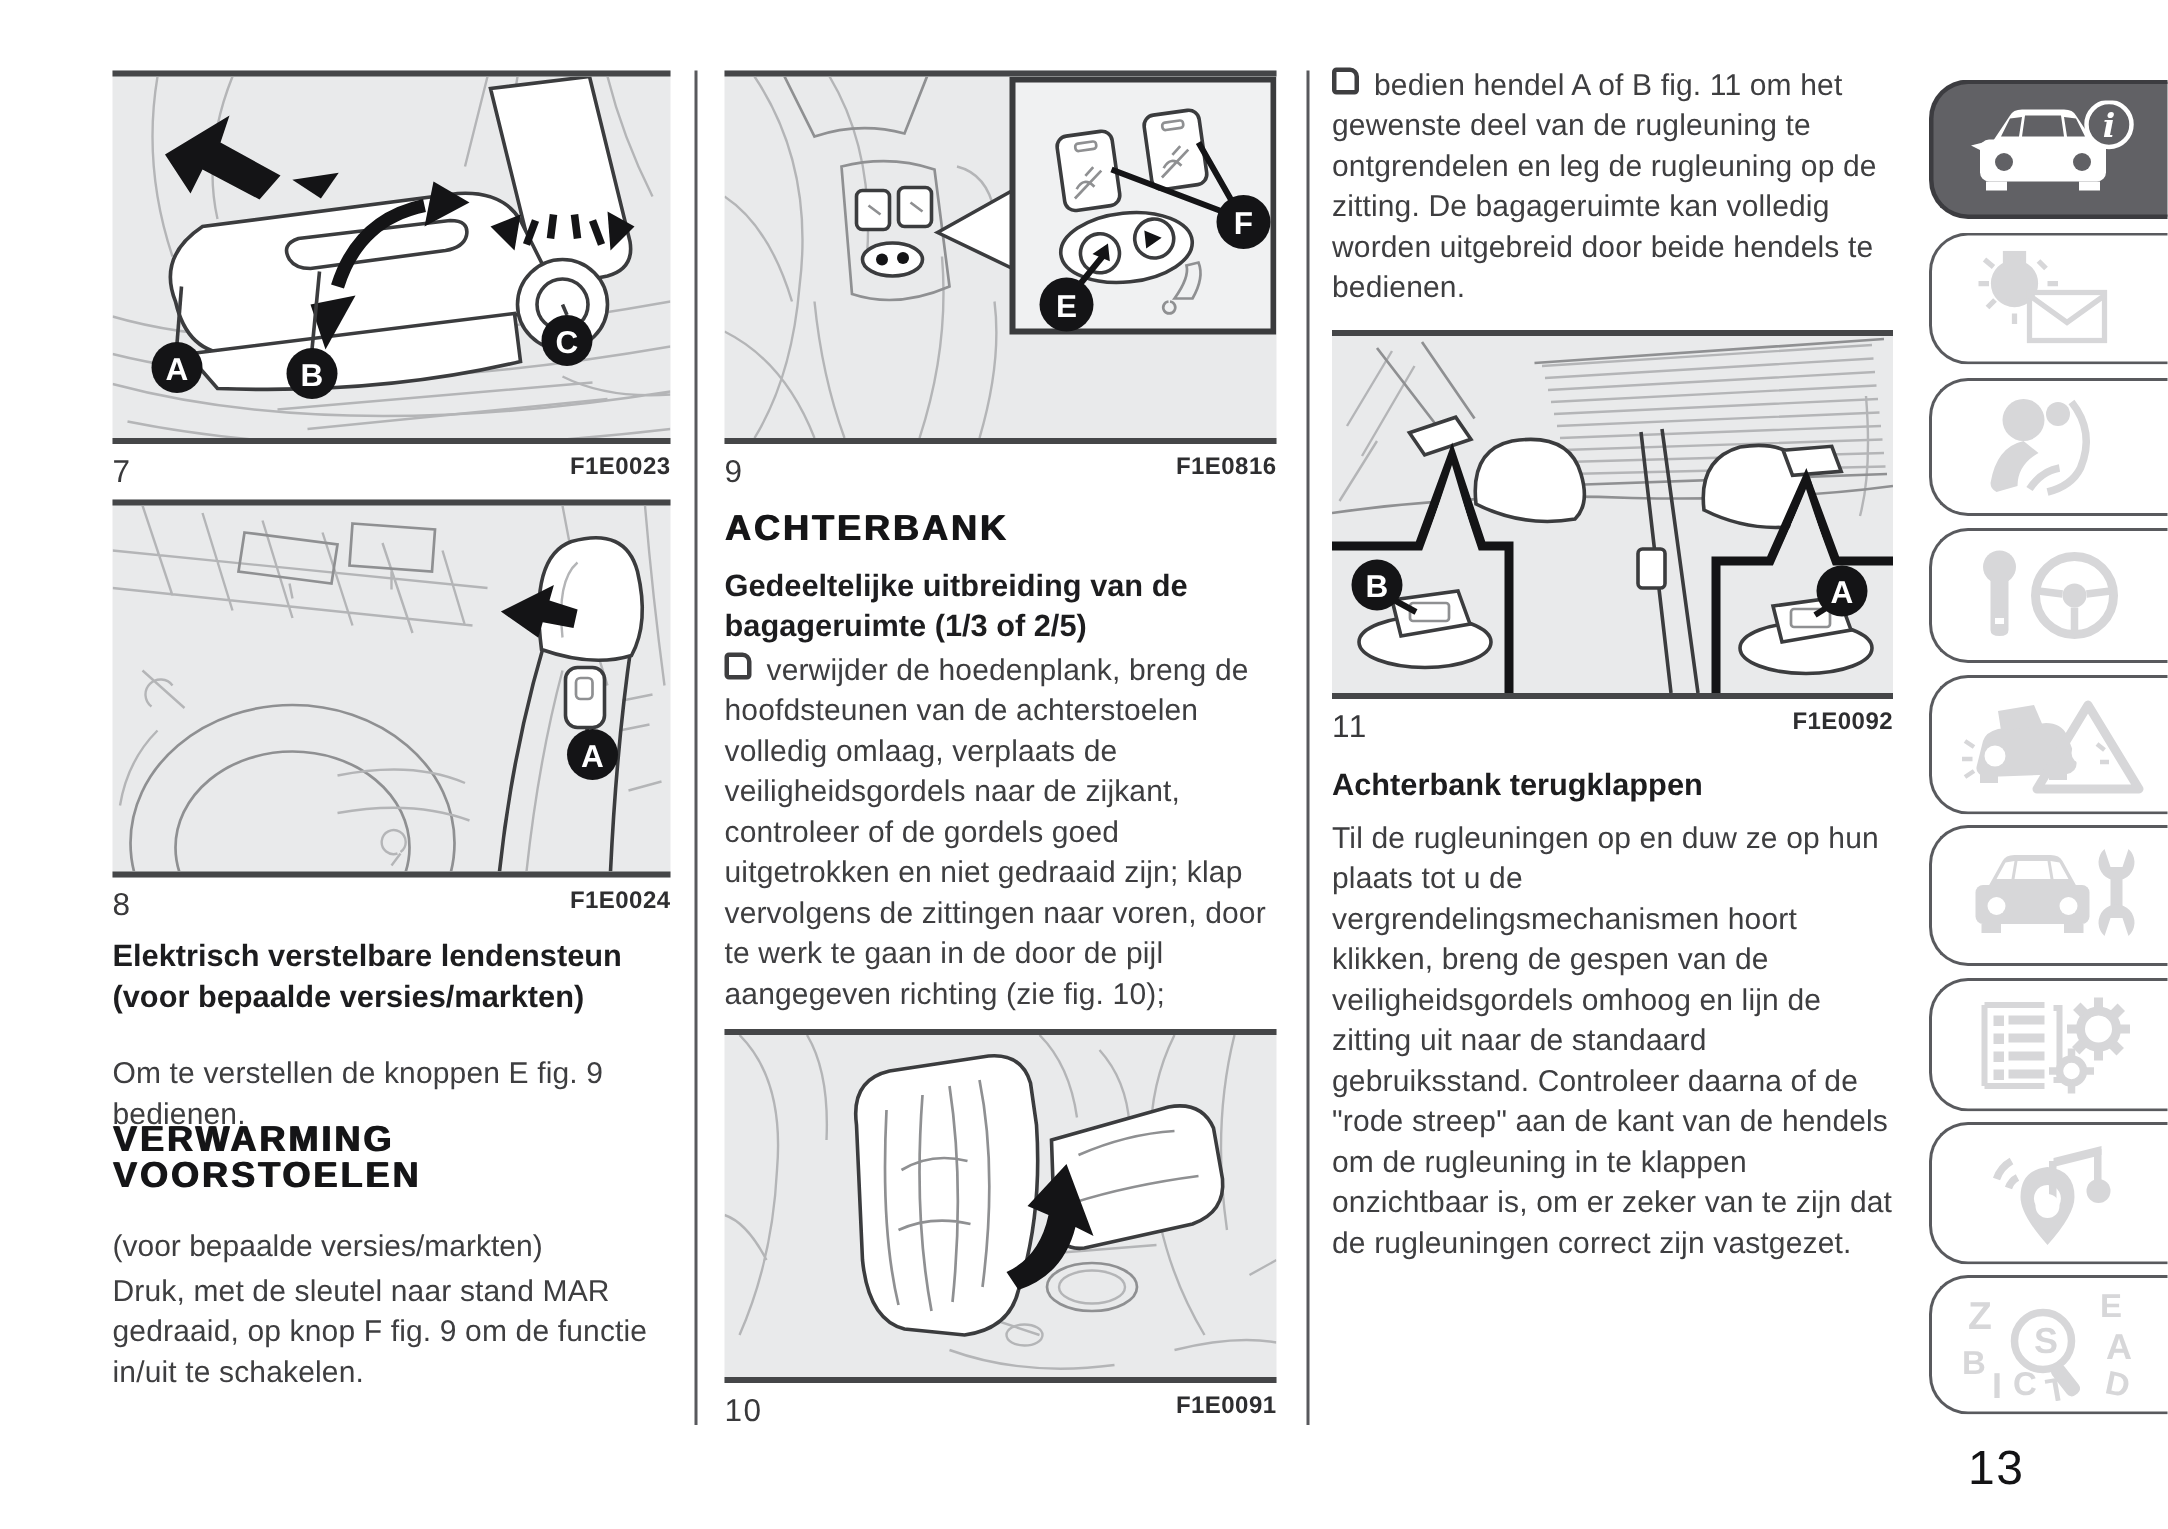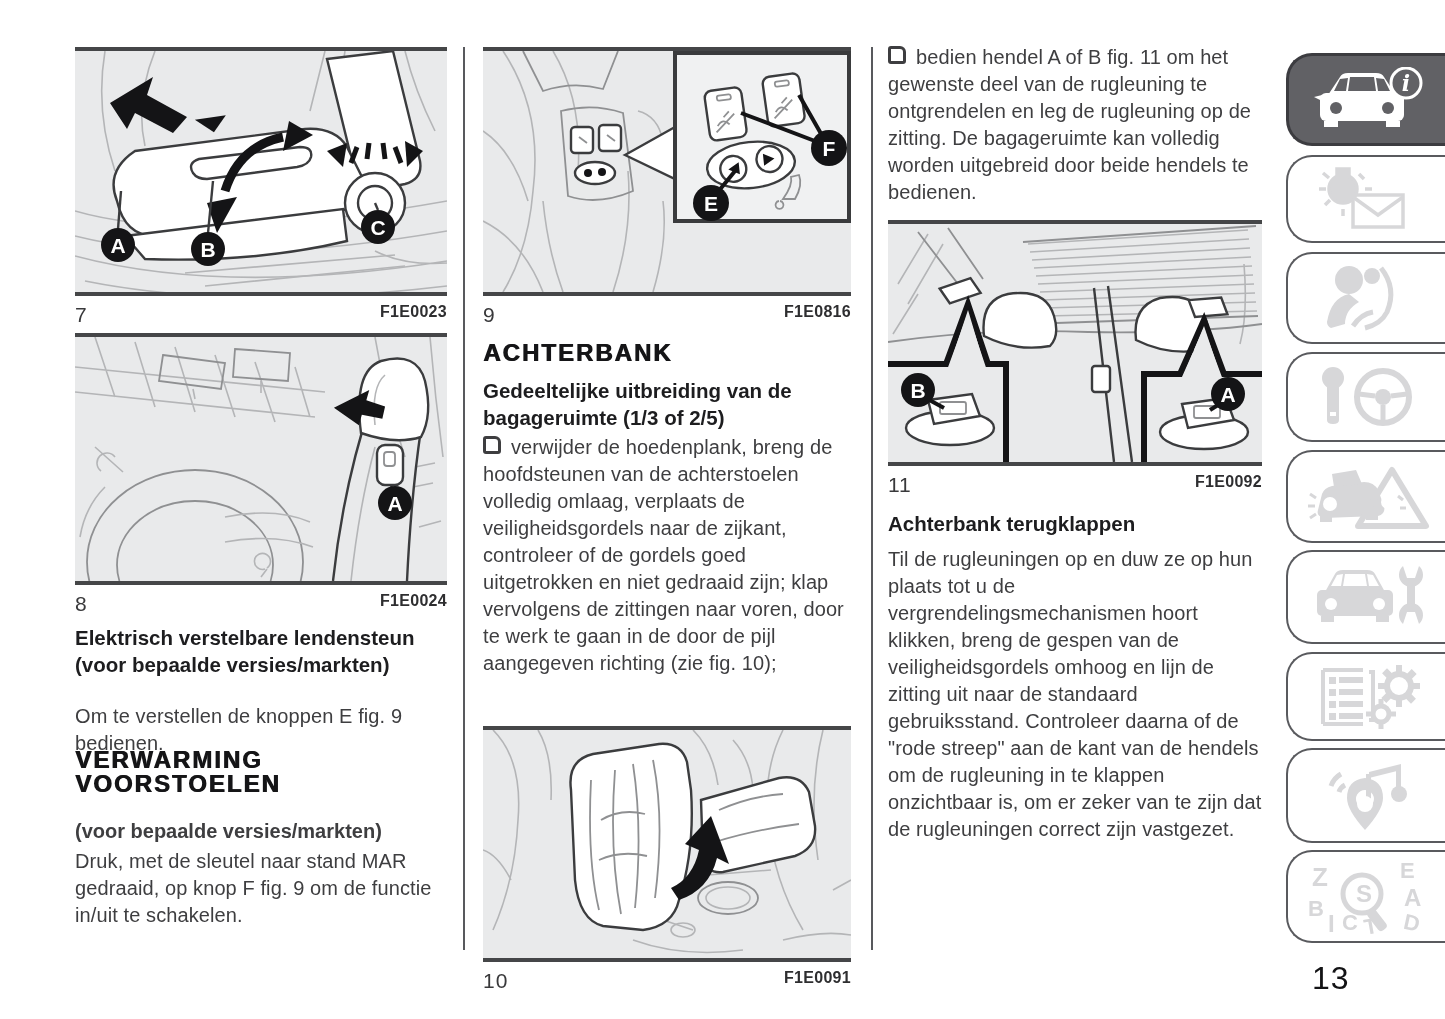--- a/index.html
+++ b/index.html
@@ -132,21 +132,21 @@
     <span class="fig-code">F1E0024</span>
   </div>
 </div>
 
 <div class="abs heading-bold" style="left:75px;top:624px;width:372px;">Elektrisch verstelbare lendensteun (voor bepaalde versies/markten)</div>
 <div class="abs body-text" style="left:75px;top:686px;width:372px;margin-top:17px;">Om te verstellen de knoppen E fig. 9 bedienen.</div>
 <div class="abs" style="left:75px;top:748px;width:372px;">
   <div class="heading-caps">VERWARMING</div>
   <div class="heading-caps">VOORSTOELEN</div>
 </div>
-<div class="abs sub-note" style="left:75px;top:818px;width:372px;font-weight:bold;">(voor bepaalde versies/markten)</div>
+<div class="abs sub-note" style="left:75px;top:818px;width:372px;">(voor bepaalde versies/markten)</div>
 <div class="abs body-text" style="left:75px;top:848px;width:372px;">Druk, met de sleutel naar stand MAR gedraaid, op knop F fig. 9 om de functie in/uit te schakelen.</div>
 
 <div class="figure" style="left:483px;top:47px;width:368px;">
   <div class="fig-img" style="height:241px;">
     <svg width="368" height="241" viewBox="0 0 368 241">
       <path class="faint" d="M20,0 Q60,60 50,140 Q45,200 20,241 M70,0 Q100,50 95,120 M0,80 Q30,100 45,150 M0,170 Q40,190 60,241 M130,241 Q150,180 145,120 M170,241 Q185,190 180,150"></path>
       <path class="mid" d="M40,0 L60,40 Q90,30 120,38 L135,0 M78,60 Q110,52 140,62 L150,140 Q115,155 85,145 Z"></path>
       <path class="faint" d="M60,150 Q65,200 80,241 M155,60 Q175,65 180,90"></path>
 
       <rect class="mainw" x="88" y="76" width="22" height="26" rx="4"></rect>
@@ -192,21 +192,21 @@
     <span class="fig-code">F1E0816</span>
   </div>
 </div>
 
 <div class="abs heading-caps" style="left:483px;top:341px;width:368px;">ACHTERBANK</div>
 <div class="abs heading-bold" style="left:483px;top:377px;width:368px;">Gedeeltelijke uitbreiding van de bagageruimte (1/3 of 2/5)</div>
 <div class="abs body-text" style="left:483px;top:434px;width:370px;">
   <span class="bullet-sq"></span><span>verwijder de hoedenplank, breng de hoofdsteunen van de achterstoelen volledig omlaag, verplaats de veiligheidsgordels naar de zijkant, controleer of de gordels goed uitgetrokken en niet gedraaid zijn; klap vervolgens de zittingen naar voren, door te werk te gaan in de door de pijl aangegeven richting (zie fig. 10);</span>
 </div>
 
-<div class="figure" style="left:483px;top:686px;width:368px;margin-top:40px;">
+<div class="figure" style="left:483px;top:686px;width:368px;">
   <div class="fig-img" style="height:228px;">
     <svg width="368" height="228" viewBox="0 0 368 228">
       <path class="faint" d="M10,0 Q40,30 35,90 Q32,150 10,200 M55,0 Q70,25 68,70 M0,120 Q15,125 28,150 M300,0 Q280,40 285,90 Q290,150 320,200 M340,0 Q325,60 335,130 M350,160 L368,150 M300,210 Q340,200 368,205"></path>
       <path class="faint" d="M210,0 Q230,20 235,55 M250,10 Q268,30 270,60 M150,210 Q200,228 260,220 M180,190 L210,200"></path>
       <ellipse class="mid" cx="245" cy="168" rx="30" ry="16"></ellipse>
       <ellipse class="faint" cx="245" cy="168" rx="22" ry="11"></ellipse>
       <ellipse class="faint" cx="200" cy="200" rx="12" ry="7"></ellipse>
       <path class="faint" d="M220,130 Q250,120 290,128 M225,145 L288,140"></path>
 
       <path class="mainw" d="M88,60 Q84,30 110,24 L176,14 Q198,12 204,32 L208,60 Q212,120 196,170 Q190,196 160,200 L120,196 Q96,190 92,150 Z"></path>

